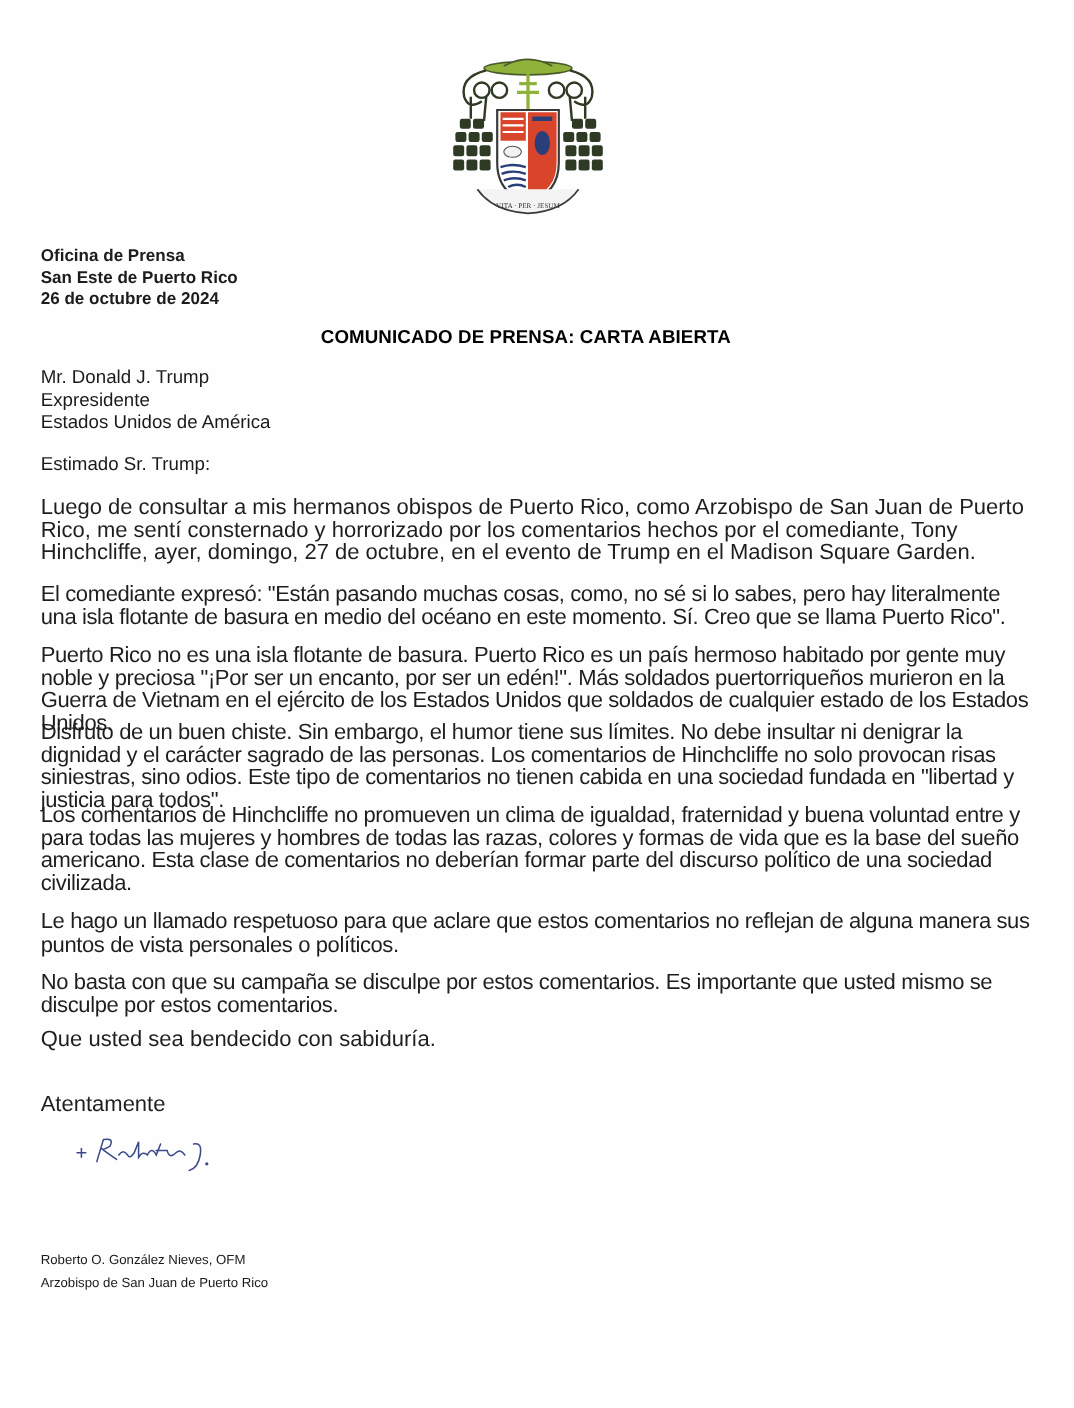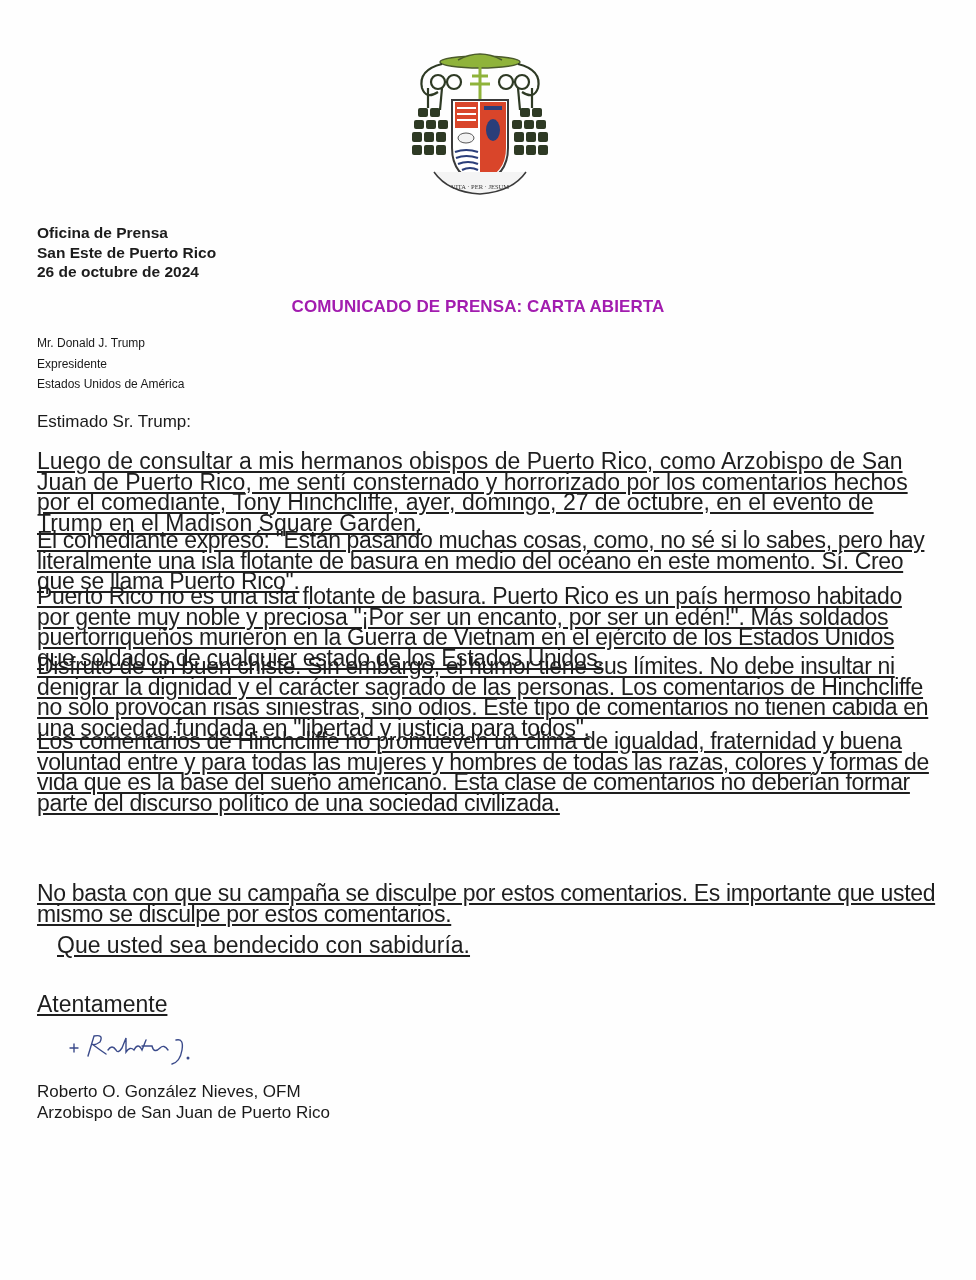--- a/index.html
+++ b/index.html
@@ -4,27 +4,27 @@
 <style>
   html, body { margin: 0; padding: 0; }
   body {
     width: 976px; height: 1280px; background: #fefefe; color: #1a1a1a;
     font-family: "Liberation Sans", sans-serif; position: relative; overflow: hidden;
   }
   .page { position: absolute; left: 0; top: 0; width: 976px; height: 1280px; }
   .crest { position: absolute; left: 408px; top: 48px; width: 144px; height: 150px; }
   .header-block { position: absolute; left: 37px; top: 223px; font-weight: bold; font-size: 15.5px; line-height: 19.5px; color: #1c1c1c; }
   .header-block div { white-space: nowrap; }
-  .title { position: absolute; left: 0; width: 956px; top: 297px; text-align: center; font-weight: bold; font-size: 17px; letter-spacing: 0.1px; color: #a21caf; }
-  .addressee { position: absolute; left: 37px; top: 333px; font-size: 12px; line-height: 20.5px; }
+  .title { position: absolute; left: 0; width: 956px; top: 297px; text-align: center; font-weight: bold; font-size: 17px; letter-spacing: 0.1px; color: #000000; }
+  .addressee { position: absolute; left: 37px; top: 333px; font-size: 17px; line-height: 20.5px; }
   .salutation { position: absolute; left: 37px; top: 412px; font-size: 17px; }
-  .para { position: absolute; left: 37px; width: 900px; font-size: 23px; line-height: 20.5px; color: #1e1e1e; text-decoration: underline; }
+  .para { position: absolute; left: 37px; width: 900px; font-size: 20px; line-height: 20.5px; color: #1e1e1e; }
   .p-narrow { font-family: "Liberation Sans", sans-serif; font-stretch: condensed; letter-spacing: -0.35px; }
   .signature { position: absolute; left: 64px; top: 1028px; width: 150px; height: 40px; }
-  .signer { position: absolute; left: 37px; top: 1082px; font-size: 17px; line-height: 20.5px; }
+  .signer { position: absolute; left: 37px; top: 1135px; font-size: 12px; line-height: 20.5px; }
 </style>
 </head>
 <body>
 
 <div class="page">
 
   <svg class="crest" viewBox="0 0 144 150">
 
     <ellipse cx="72" cy="14" rx="40" ry="6" fill="#8fb33a" stroke="#4a5a2a" stroke-width="1.5"></ellipse>
     <path d="M50 12 Q72 0 94 12" fill="#8fb33a" stroke="#4a5a2a" stroke-width="1.5"></path>
@@ -109,22 +109,23 @@
     <div>Estados Unidos de América</div>
   </div>
 
   <div class="salutation">Estimado Sr. Trump:</div>
 
   <div class="para" style="top:451px;">Luego de consultar a mis hermanos obispos de Puerto Rico, como Arzobispo de San Juan de Puerto Rico, me sentí consternado y horrorizado por los comentarios hechos por el comediante, Tony Hinchcliffe, ayer, domingo, 27 de octubre, en el evento de Trump en el Madison Square Garden.</div>
   <div class="para p-narrow" style="top:530px;">El comediante expresó: "Están pasando muchas cosas, como, no sé si lo sabes, pero hay literalmente una isla flotante de basura en medio del océano en este momento. Sí. Creo que se llama Puerto Rico".</div>
   <div class="para p-narrow" style="top:586px;">Puerto Rico no es una isla flotante de basura. Puerto Rico es un país hermoso habitado por gente muy noble y preciosa "¡Por ser un encanto, por ser un edén!". Más soldados puertorriqueños murieron en la Guerra de Vietnam en el ejército de los Estados Unidos que soldados de cualquier estado de los Estados Unidos.</div>
   <div class="para p-narrow" style="top:656px;">Disfruto de un buen chiste. Sin embargo, el humor tiene sus límites. No debe insultar ni denigrar la dignidad y el carácter sagrado de las personas. Los comentarios de  Hinchcliffe no solo provocan risas siniestras, sino odios. Este tipo de comentarios no tienen cabida en una sociedad fundada en "libertad y justicia para todos".</div>
   <div class="para p-narrow" style="top:731px;">Los comentarios de Hinchcliffe no promueven un clima de igualdad, fraternidad y buena voluntad entre y para todas las mujeres y hombres de todas las razas, colores y formas de vida que es la base del sueño americano. Esta clase de comentarios no deberían formar parte del discurso político de una sociedad civilizada.</div>
+  <div class="para p-narrow" style="top:828px;">Le hago un llamado respetuoso para que aclare que estos comentarios no reflejan de alguna manera sus puntos de vista personales o políticos.</div>
   <div class="para p-narrow" style="top:883px;">No basta con que su campaña se disculpe por estos comentarios. Es importante que usted mismo se disculpe por estos comentarios.</div>
-  <div class="para" style="top:935px;margin-left:20px;">Que usted sea bendecido con sabiduría.</div>
+  <div class="para" style="top:935px;">Que usted sea bendecido con sabiduría.</div>
   <div class="para" style="top:994px;">Atentamente</div>
 
   <svg class="signature" viewBox="0 0 150 40">
     <g fill="none" stroke="#3a4a8a" stroke-width="1.4" stroke-linecap="round">
       <path d="M6 20 L14 20"></path>
         <path d="M10 16 L10 24"></path>
       <path d="M24 28 L30 8 Q40 6 36 14 Q30 18 28 16 Q36 22 42 26"></path>
       <path d="M44 22 Q48 16 52 22 Q54 26 58 20 L62 10 L62 24 Q66 18 70 22 Q74 14 78 22 L82 12 M78 18 L88 18 Q90 26 96 20 Q100 16 104 22"></path>
       <path d="M112 12 Q120 10 118 22 Q116 34 108 36"></path>
       <circle cx="124" cy="30" r="0.8" fill="#3a4a8a"></circle>

